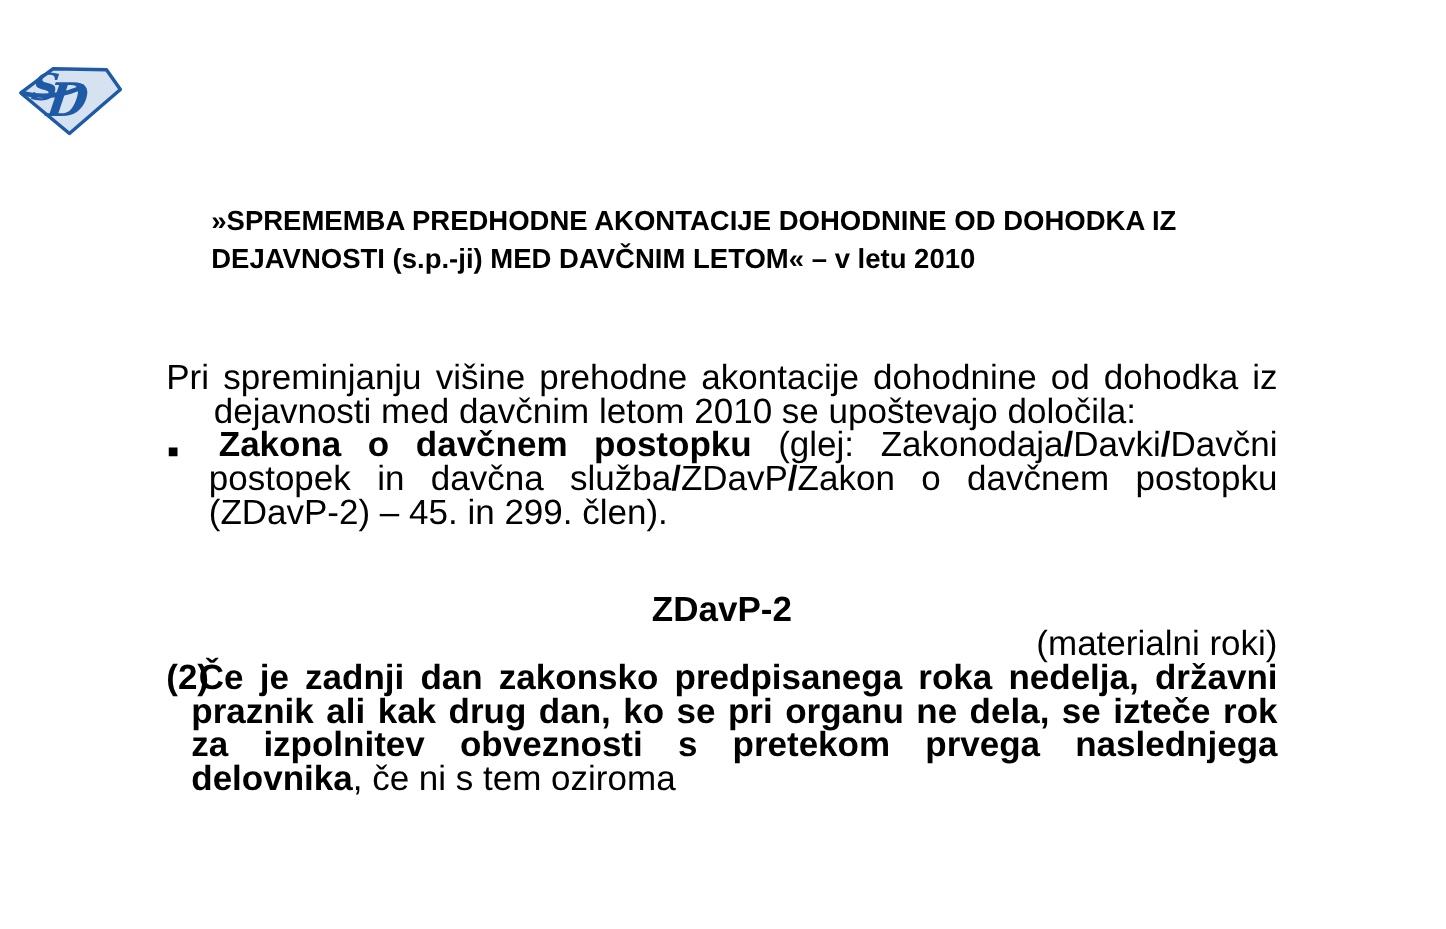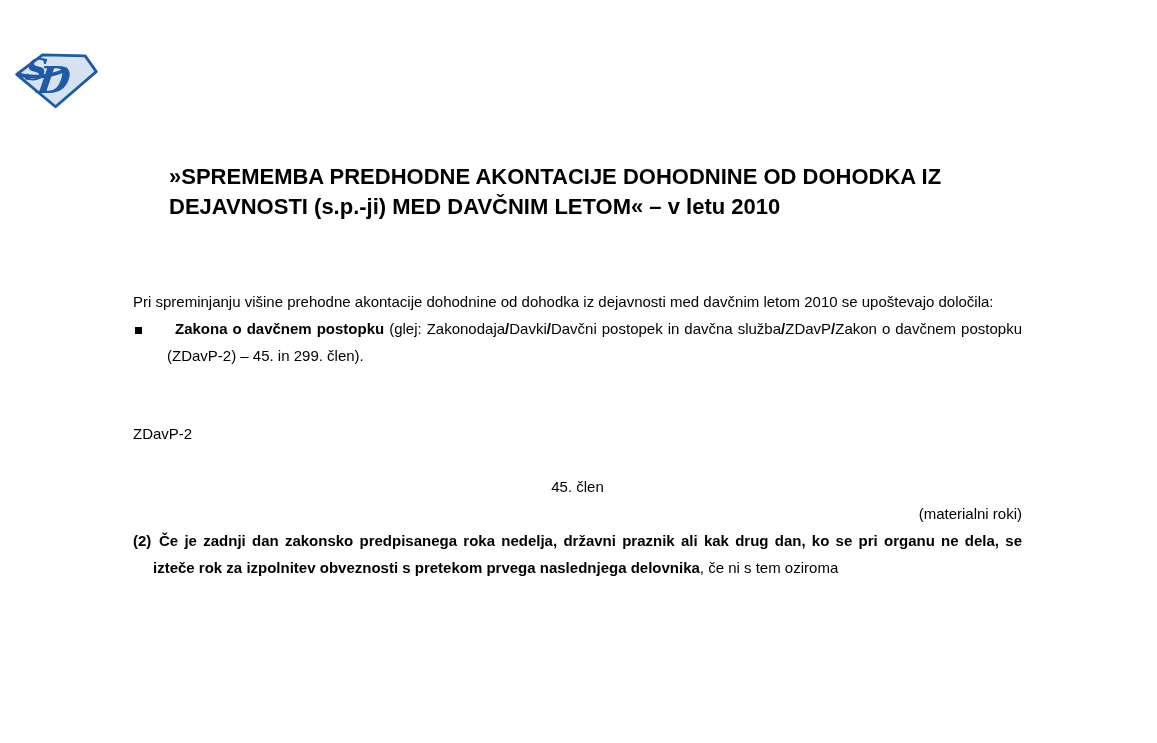--- a/index.html
+++ b/index.html
@@ -26,21 +26,21 @@
     width: 889px;
   }
   .title {
     font-weight: bold;
     font-size: 22px;
     line-height: 30px;
     text-align: left;
     padding: 0 0 0 36px;
     margin: 0 0 66px 0;
   }
-  .doc p { margin: 0; font-size: 15px; line-height: 27px; }
+  .doc p { margin: 0; font-size: 28px; line-height: 27px; }
   .b { font-weight: bold; }
 
   .p-intro {
     text-align: justify;
     padding-left: 38px;
     text-indent: -38px;
   }
   .p-bullet {
     text-align: justify;
     padding-left: 34px;
@@ -53,21 +53,22 @@
     vertical-align: baseline;
   }
   .sq {
     display: inline-block;
     width: 7px;
     height: 7px;
     background: #000;
     margin-left: 2px;
   }
   .law-heading {
-    font-weight: normal;
+    text-align: center;
+    font-weight: bold;
     margin-top: 51px !important;
   }
   .article-heading {
     text-align: center;
     margin-top: 26px !important;
   }
   .article-subtitle {
     text-align: right;
   }
   .item {
@@ -99,20 +100,19 @@
   <div class="doc">
 
     <h1 class="title">»SPREMEMBA PREDHODNE AKONTACIJE DOHODNINE OD DOHODKA IZ DEJAVNOSTI (s.p.-ji) MED DAVČNIM LETOM« – v letu 2010</h1>
 
     <p class="p-intro">Pri spreminjanju višine prehodne akontacije dohodnine od dohodka iz dejavnosti med davčnim letom 2010 se upoštevajo določila:</p>
 
     <p class="p-bullet"><span class="marker-box"><span class="sq"></span></span><span><span class="b">Zakona o davčnem postopku</span><span> (glej: Zakonodaja</span><span class="b">/</span><span>Davki</span><span class="b">/</span><span>Davčni postopek in davčna služba</span><span class="b">/</span><span>ZDavP</span><span class="b">/</span><span>Zakon o davčnem postopku (ZDavP-2) – 45. in 299. člen).</span></span></p>
 
     <p class="law-heading">ZDavP-2</p>
 
-    <p class="article-heading">45. člen</p>
     <p class="article-subtitle">(materialni roki)</p>
 
 
     <p class="item item-bold-num"><span class="num">(2)</span><span><span class="b">Če je zadnji dan zakonsko predpisanega roka nedelja, državni praznik ali kak drug dan, ko se pri organu ne dela, se izteče rok za izpolnitev obveznosti s pretekom prvega naslednjega delovnika</span><span>, če ni s tem oziroma</span></span></p>
 
   </div>
 </div>
 
 </body></html>

